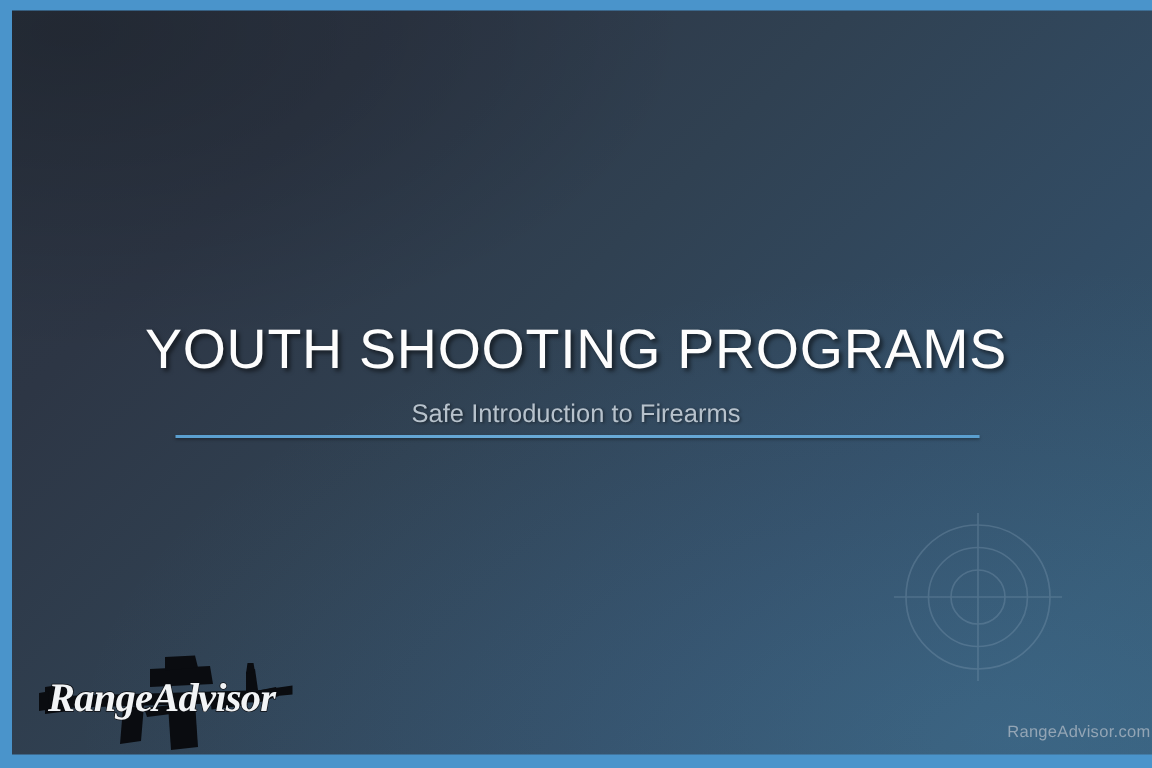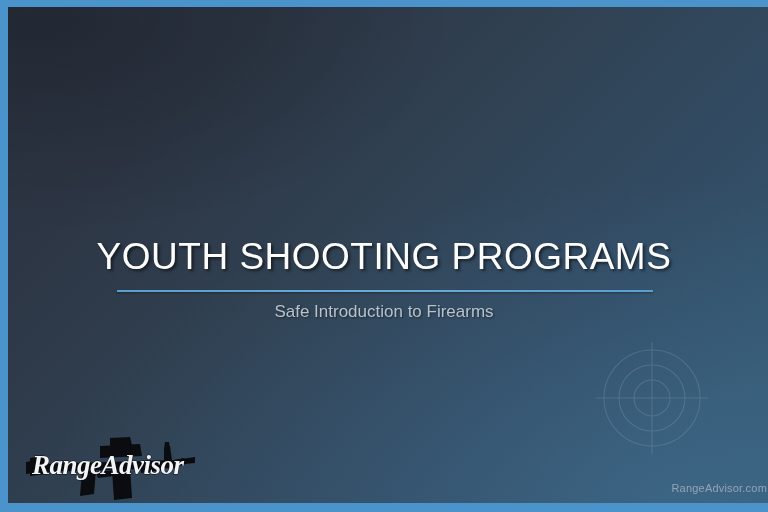--- a/index.html
+++ b/index.html
@@ -79,25 +79,24 @@
     text-align: center;
   }
 
   #slide-title {
     font-size: 37px;
     font-weight: 400;
     letter-spacing: 0.5px;
     color: #fdfdfd;
     text-shadow: 2px 2px 3px rgba(0,0,0,0.55);
     white-space: nowrap;
-    margin-top: 24px;
   }
 
   #slide-subtitle {
-    margin-top: 24px;
+    margin-top: 12px;
     font-size: 17px;
     font-weight: 400;
     color: #b7c2cc;
     text-shadow: 1px 1px 2px rgba(0,0,0,0.45);
     white-space: nowrap;
   }
 
   #title-rule {
     position: absolute;
     left: 117px;

